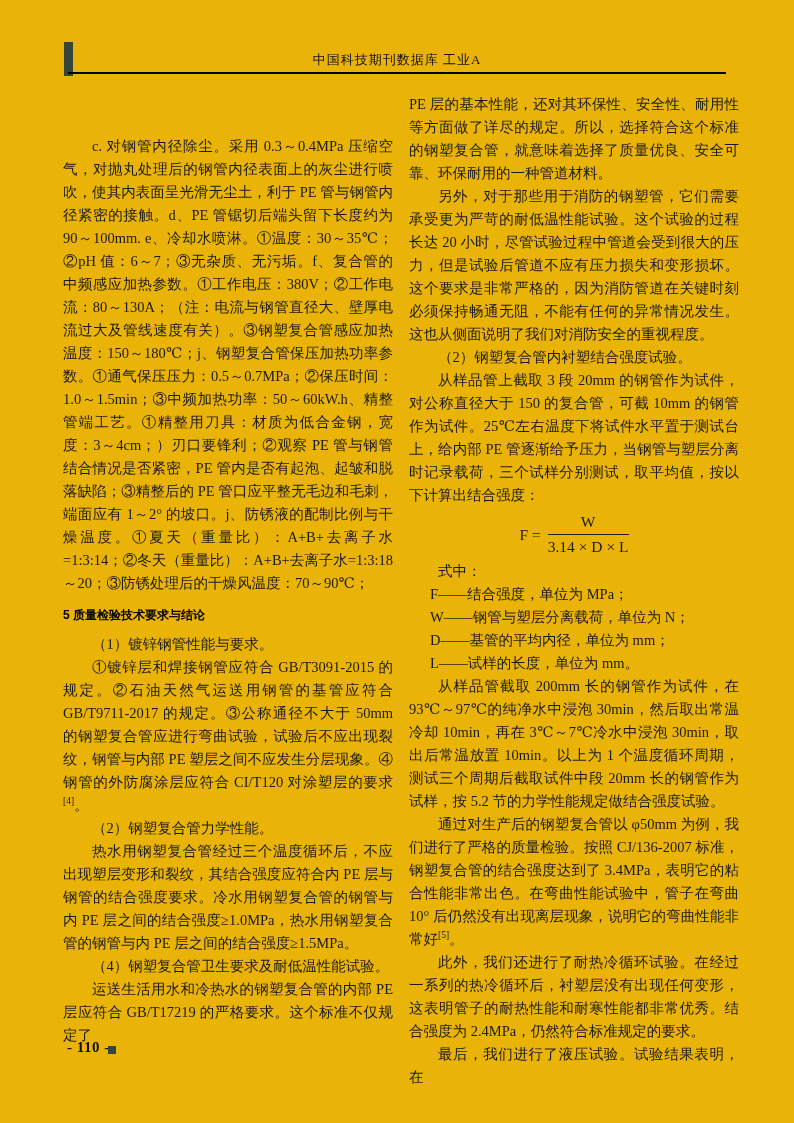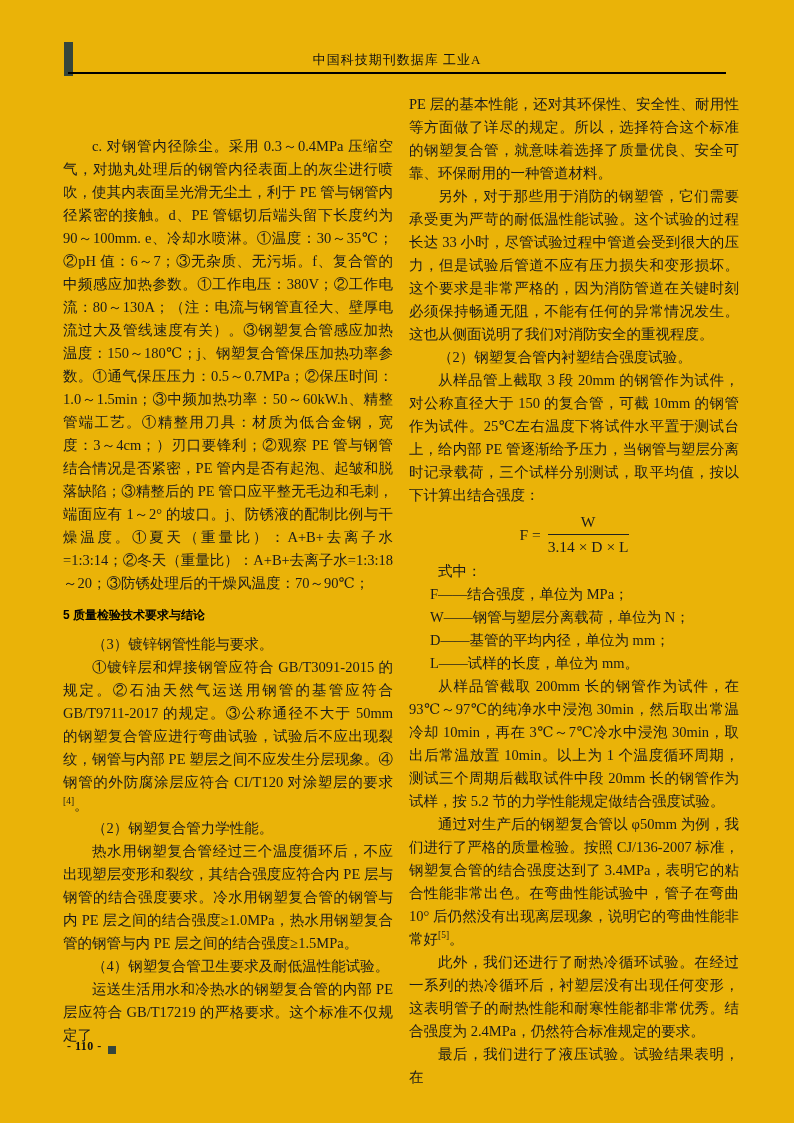--- a/index.html
+++ b/index.html
@@ -73,21 +73,21 @@
   }
   .formula .lhs { margin-right: 7px; }
   .frac { display: inline-block; text-align: center; }
   .frac .num { padding: 0 14px 2px 14px; border-bottom: 1.4px solid #222; }
   .frac .den { padding-top: 2px; }
   sup.cite { font-size: 9.5px; line-height: 0; vertical-align: super; }
   .page-footer {
     position: absolute;
     left: 67px; top: 1039px;
     font-weight: bold;
-    font-size: 12px;
+    font-size: 15px;
     letter-spacing: 0.5px;
     color: #111;
   }
   .wm-footer-square {
     position: absolute;
     left: 108px; top: 1046px;
     width: 8px; height: 8px;
   }
 </style>
 </head>
@@ -100,30 +100,30 @@
   <div class="page-header">
     <span>中国科技期刊数据库 工业A</span>
   </div>
 
   <div class="header-rule"></div>
 
   <div class="content">
     <div class="col">
         <p class="para indent"><span>c. 对钢管内径除尘。采用 0.3～0.4MPa 压缩空气，对抛丸处理后的钢管内径表面上的灰尘进行喷吹，使其内表面呈光滑无尘土，利于 PE 管与钢管内径紧密的接触。d、PE 管锯切后端头留下长度约为 90～100mm. e、冷却水喷淋。①温度：30～35℃；②pH 值：6～7；③无杂质、无污垢。f、复合管的中频感应加热参数。①工作电压：380V；②工作电流：80～130A；（注：电流与钢管直径大、壁厚电流过大及管线速度有关）。③钢塑复合管感应加热温度：150～180℃；j、钢塑复合管保压加热功率参数。①通气保压压力：0.5～0.7MPa；②保压时间：1.0～1.5min；③中频加热功率：50～60kW.h、精整管端工艺。①精整用刀具：材质为低合金钢，宽度：3～4cm；）刃口要锋利；②观察 PE 管与钢管结合情况是否紧密，PE 管内是否有起泡、起皱和脱落缺陷；③精整后的 PE 管口应平整无毛边和毛刺，端面应有 1～2° 的坡口。j、防锈液的配制比例与干燥温度。①夏天（重量比）：A+B+去离子水=1:3:14；②冬天（重量比）：A+B+去离子水=1:3:18～20；③防锈处理后的干燥风温度：70～90℃；</span></p>
         <div class="heading">5 质量检验技术要求与结论</div>
-        <p class="para indent"><span>（3）镀锌钢管性能与要求。</span></p>
+        <p class="para indent"><span>（1）镀锌钢管性能与要求。</span></p>
         <p class="para indent"><span>①镀锌层和焊接钢管应符合 GB/T3091-2015 的规定。②石油天然气运送用钢管的基管应符合 GB/T9711-2017 的规定。③公称通径不大于 50mm 的钢塑复合管应进行弯曲试验，试验后不应出现裂纹，钢管与内部 PE 塑层之间不应发生分层现象。④钢管的外防腐涂层应符合 CI/T120 对涂塑层的要求</span><sup class="cite">[4]</sup><span>。</span></p>
         <p class="para indent"><span>（2）钢塑复合管力学性能。</span></p>
         <p class="para indent"><span>热水用钢塑复合管经过三个温度循环后，不应出现塑层变形和裂纹，其结合强度应符合内 PE 层与钢管的结合强度要求。冷水用钢塑复合管的钢管与内 PE 层之间的结合强度≥1.0MPa，热水用钢塑复合管的钢管与内 PE 层之间的结合强度≥1.5MPa。</span></p>
         <p class="para indent"><span>（4）钢塑复合管卫生要求及耐低温性能试验。</span></p>
         <p class="para indent"><span>运送生活用水和冷热水的钢塑复合管的内部 PE 层应符合 GB/T17219 的严格要求。这个标准不仅规定了</span></p>
       </div>
     <div class="col">
         <p class="para"><span>PE 层的基本性能，还对其环保性、安全性、耐用性等方面做了详尽的规定。所以，选择符合这个标准的钢塑复合管，就意味着选择了质量优良、安全可靠、环保耐用的一种管道材料。</span></p>
-        <p class="para indent"><span>另外，对于那些用于消防的钢塑管，它们需要承受更为严苛的耐低温性能试验。这个试验的过程长达 33 小时，尽管试验过程中管道会受到很大的压力，但是试验后管道不应有压力损失和变形损坏。这个要求是非常严格的，因为消防管道在关键时刻必须保持畅通无阻，不能有任何的异常情况发生。这也从侧面说明了我们对消防安全的重视程度。</span></p>
+        <p class="para indent"><span>另外，对于那些用于消防的钢塑管，它们需要承受更为严苛的耐低温性能试验。这个试验的过程长达 20 小时，尽管试验过程中管道会受到很大的压力，但是试验后管道不应有压力损失和变形损坏。这个要求是非常严格的，因为消防管道在关键时刻必须保持畅通无阻，不能有任何的异常情况发生。这也从侧面说明了我们对消防安全的重视程度。</span></p>
         <p class="para indent"><span>（2）钢塑复合管内衬塑结合强度试验。</span></p>
         <p class="para indent"><span>从样品管上截取 3 段 20mm 的钢管作为试件，对公称直径大于 150 的复合管，可截 10mm 的钢管作为试件。25℃左右温度下将试件水平置于测试台上，给内部 PE 管逐渐给予压力，当钢管与塑层分离时记录载荷，三个试样分别测试，取平均值，按以下计算出结合强度：</span></p>
         <div class="formula">
           <span class="lhs">F =</span>
           <span class="frac">
             <div class="num">W</div>
             <div class="den">3.14 × D × L</div>
           </span>
         </div>
         <p class="para indent"><span>式中：</span></p>

